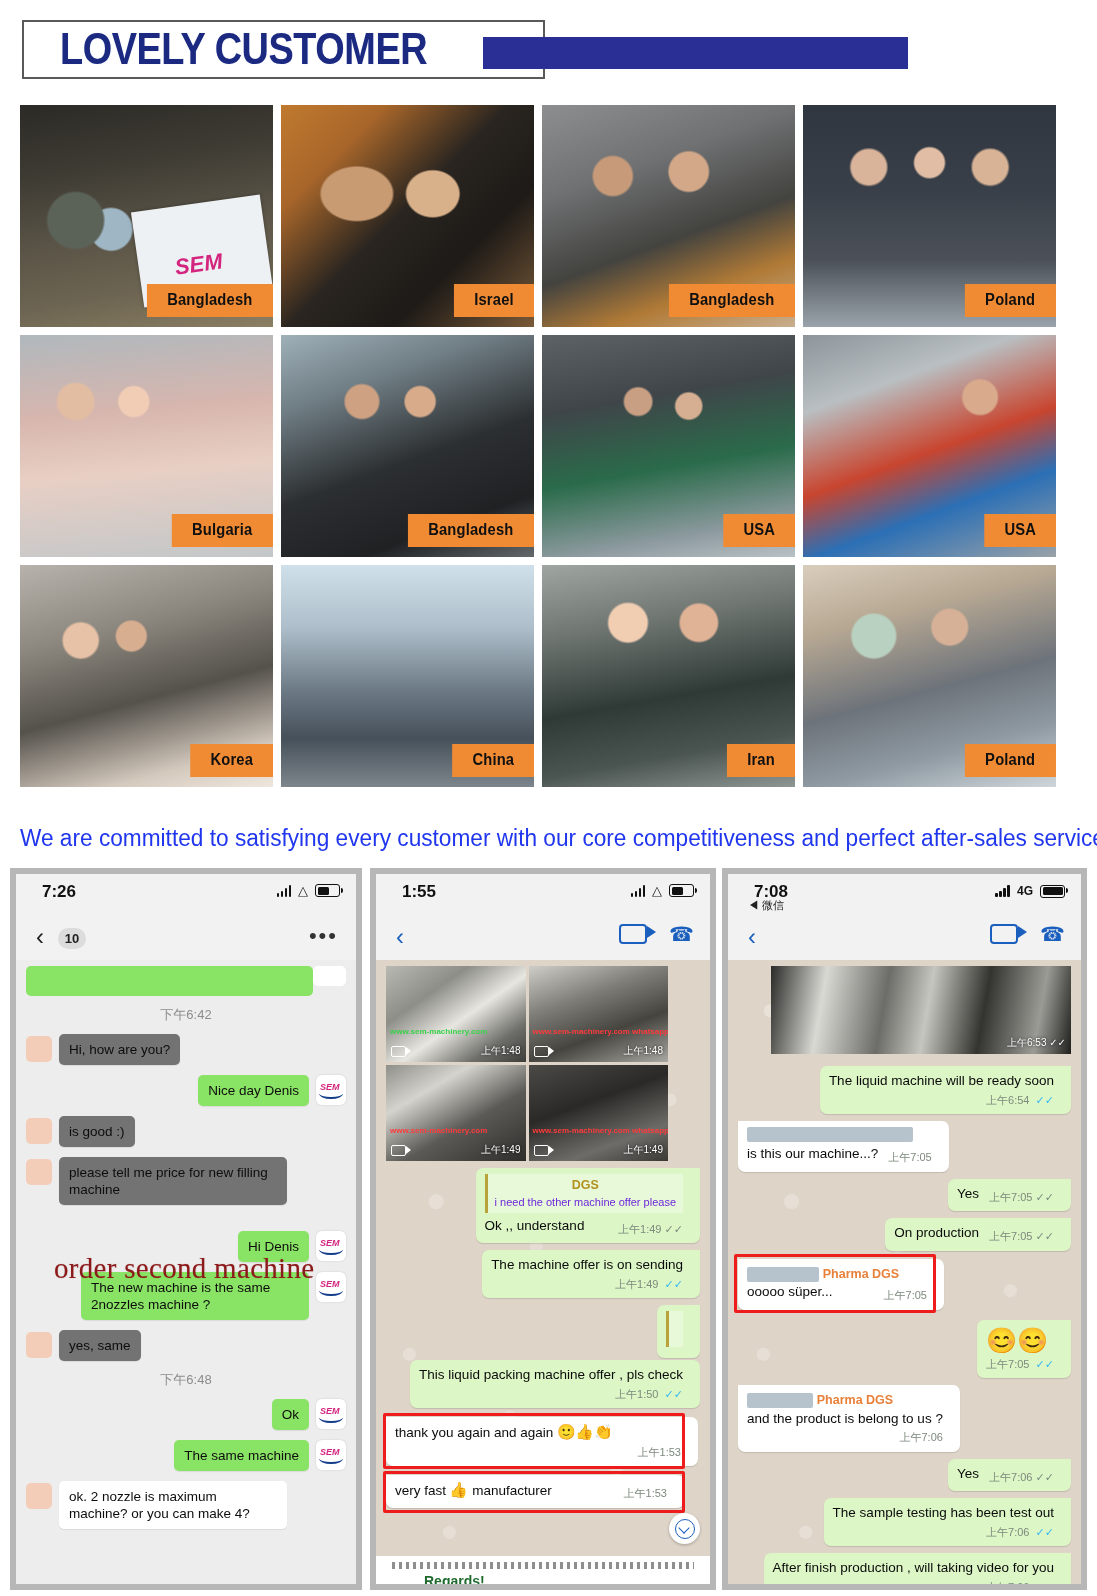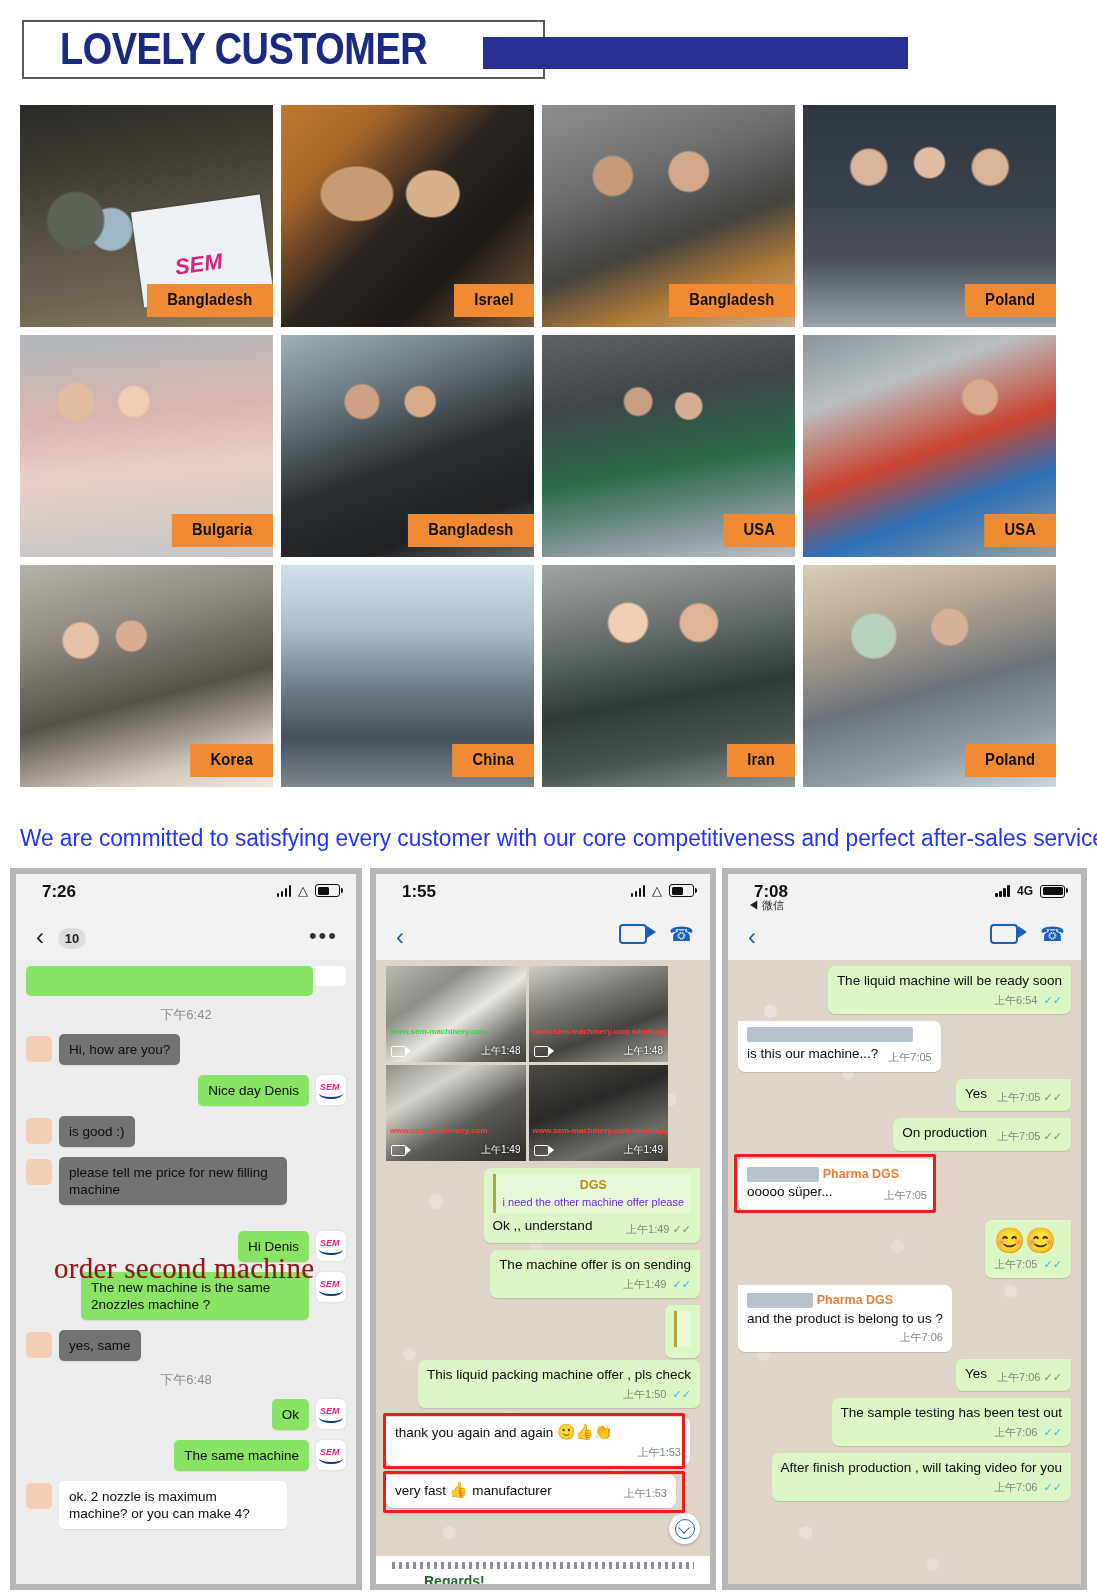--- a/index.html
+++ b/index.html
@@ -197,21 +197,21 @@
     color:#8c1a1a;font-family:"Liberation Serif", serif;
     font-size:29px;font-weight:normal;letter-spacing:.3px;
     text-shadow:0 0 1px rgba(140,26,26,.4);
     white-space:nowrap;
   }
 
   
   .wrow{display:flex;margin-bottom:7px;position:relative;}
   .wrow.right{justify-content:flex-end;}
   .wbub{
-    max-width:276px;padding:6px 9px 5px 9px;border-radius:7px;
+    max-width:276px;padding:6px 17px 5px 9px;border-radius:7px;
     font-size:13.5px;line-height:17.5px;color:#0b0b0b;
     box-shadow:0 1px 1px rgba(0,0,0,.13);position:relative;
   }
   .wbub.in{background:#ffffff;border-top-left-radius:0;}
   .wbub.out{background:#dcf6c6;border-top-right-radius:0;}
   .wmeta{font-size:11px;color:#7d8a7d;text-align:right;margin-top:2px;white-space:nowrap;}
   .wmeta .tick{color:#34b7f1;font-size:11px;margin-left:3px;}
   .inline-meta{float:right;font-size:11px;color:#7d8a7d;margin:4px 0 0 10px;}
   .quoted{
     border-left:3px solid #b8a33a;background:rgba(255,255,255,.35);
@@ -595,20 +595,28 @@
           <div class="nav-icons">
             <div class="ic-video"></div>
             <div class="ic-phone">☎</div>
           </div>
         </div>
 
         <div class="chat chat-wa">
           <div class="wa-pattern"></div>
           <div class="chat-scroll">
 
+            <div class="wrow right">
+              <div class="wa-photo">
+                <div class="m-time">
+                  <span>上午6:53</span>
+                  <span>✓✓</span>
+                </div>
+              </div>
+            </div>
 
             <div class="wrow right">
               <div class="wbub out" style="max-width:300px">
                 <span>The liquid machine will be ready soon</span>
                 <div class="wmeta">
                   <span>上午6:54</span>
                   <span class="tick">✓✓</span>
                 </div>
               </div>
             </div>

